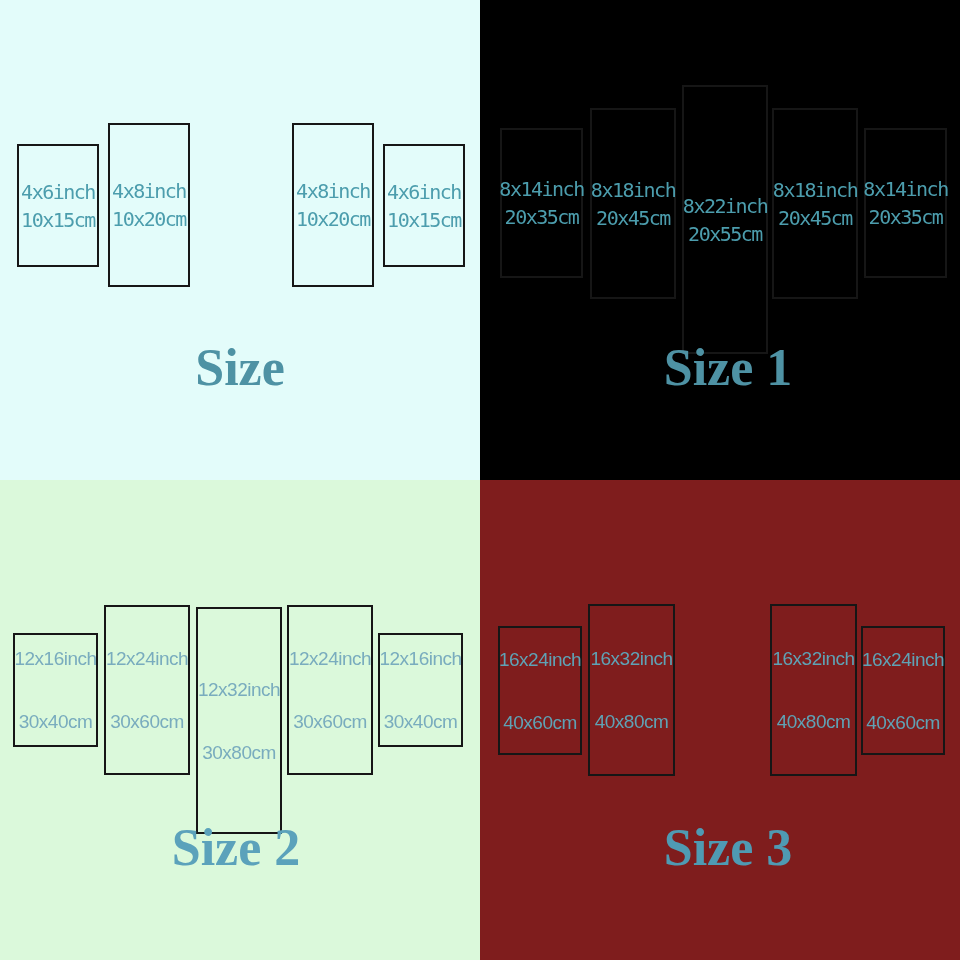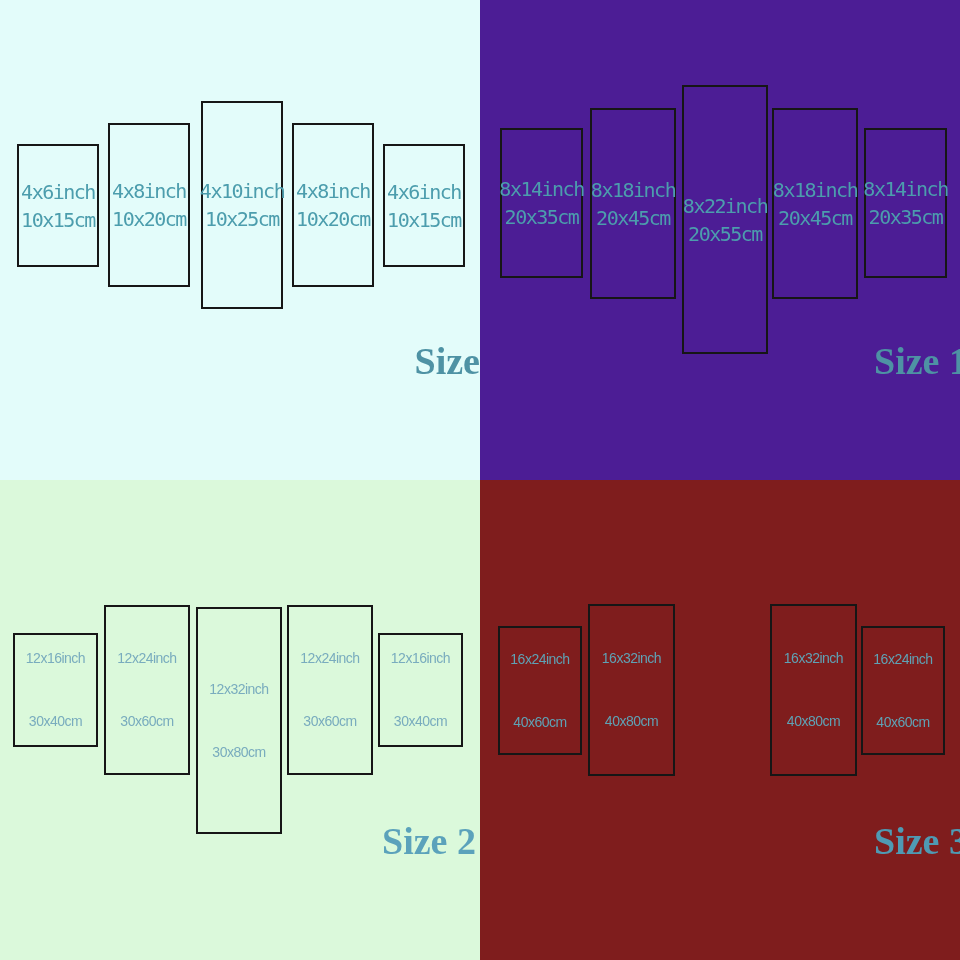--- a/index.html
+++ b/index.html
@@ -40,34 +40,34 @@
   
   .q-top .panel-label{
     font-family:"DejaVu Sans Mono",monospace;
     font-size:20px;
     line-height:28px;
     letter-spacing:-1.5px;
   }
   
   .q-bottom .panel-label{
     font-family:"Liberation Sans",sans-serif;
-    font-size:14px;
+    font-size:19px;
     line-height:27px;
     letter-spacing:-0.5px;
     gap:36px;
   }
   .title{
     position:absolute;
     top:342px;left:0;
     width:100%;
     margin:0;
-    text-align:right;
+    text-align:center;
     font-family:"Liberation Serif",serif;
     font-weight:bold;
-    font-size:38px;
+    font-size:52px;
     line-height:1;
     color:var(--title-color,#4e92a4);
   }
   .q2 .title,.q4 .title{transform:translateX(8px);}
   .q3 .title{transform:translateX(-4px);}
 
   
   
   .q1 .p1{left:17px; top:144px;width:82px;height:123px;}
   .q1 .p2{left:108px;top:123px;width:82px;height:164px;}
@@ -104,42 +104,36 @@
         <span>4x6inch</span>
         <span>10x15cm</span>
       </div>
     </div>
     <div class="panel p2" style="border-color: rgb(22, 22, 22);">
       <div class="panel-label">
         <span>4x8inch</span>
         <span>10x20cm</span>
       </div>
     </div>
-    <div class="panel p3" style="border-color: rgb(22, 22, 22);">
-      <div class="panel-label">
-        <span>4x10inch</span>
-        <span>10x25cm</span>
-      </div>
-    </div>
     <div class="panel p4" style="border-color: rgb(22, 22, 22);">
       <div class="panel-label">
         <span>4x8inch</span>
         <span>10x20cm</span>
       </div>
     </div>
     <div class="panel p5" style="border-color: rgb(22, 22, 22);">
       <div class="panel-label">
         <span>4x6inch</span>
         <span>10x15cm</span>
       </div>
     </div>
     <h2 class="title">Size</h2>
   </section>
 
-  <section class="quadrant q-top q2" style="background: #4c1d95; --label-color: #4c9dad; --title-color: #4e92a4;">
+  <section class="quadrant q-top q2" style="background: #000000; --label-color: #4c9dad; --title-color: #4e92a4;">
     <div class="panel p1" style="border-color: rgb(22, 22, 22);">
       <div class="panel-label">
         <span>8x14inch</span>
         <span>20x35cm</span>
       </div>
     </div>
     <div class="panel p2" style="border-color: rgb(22, 22, 22);">
       <div class="panel-label">
         <span>8x18inch</span>
         <span>20x45cm</span>

